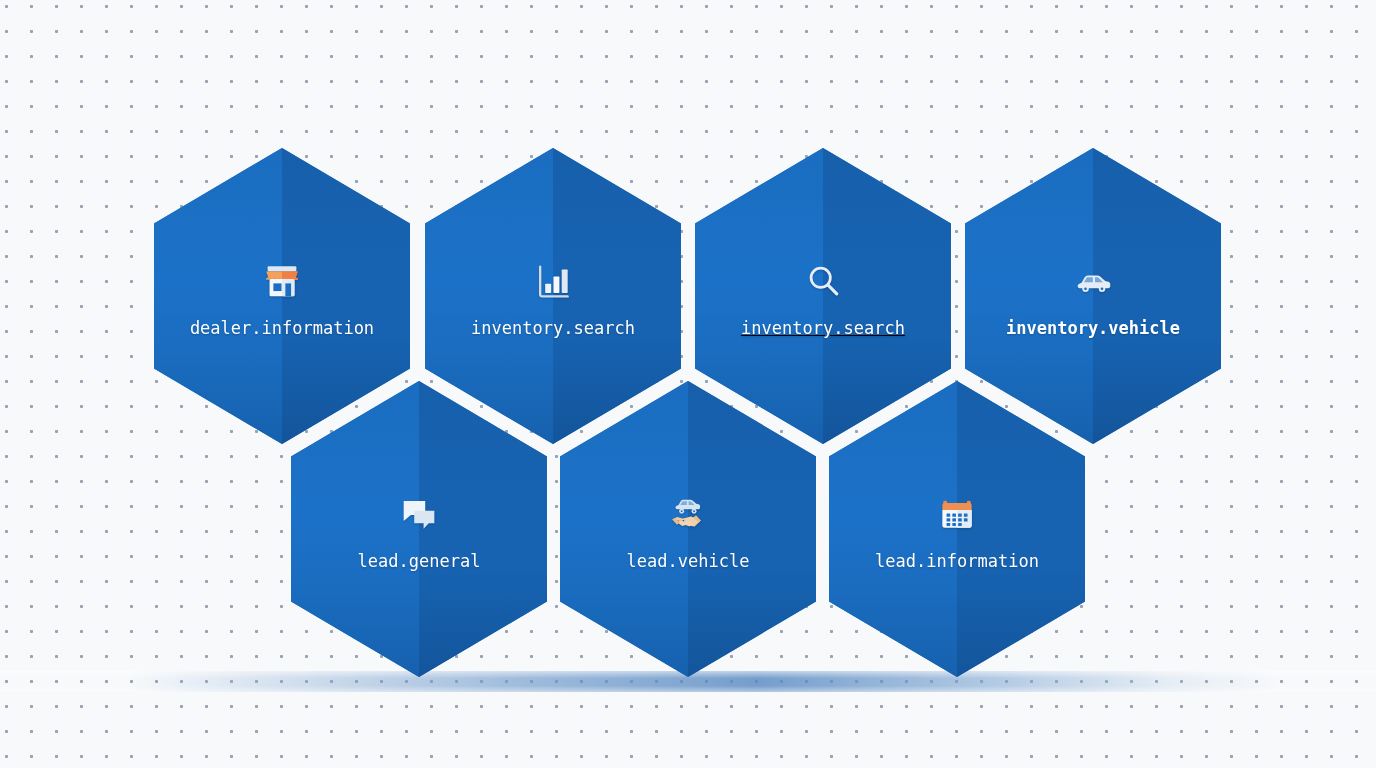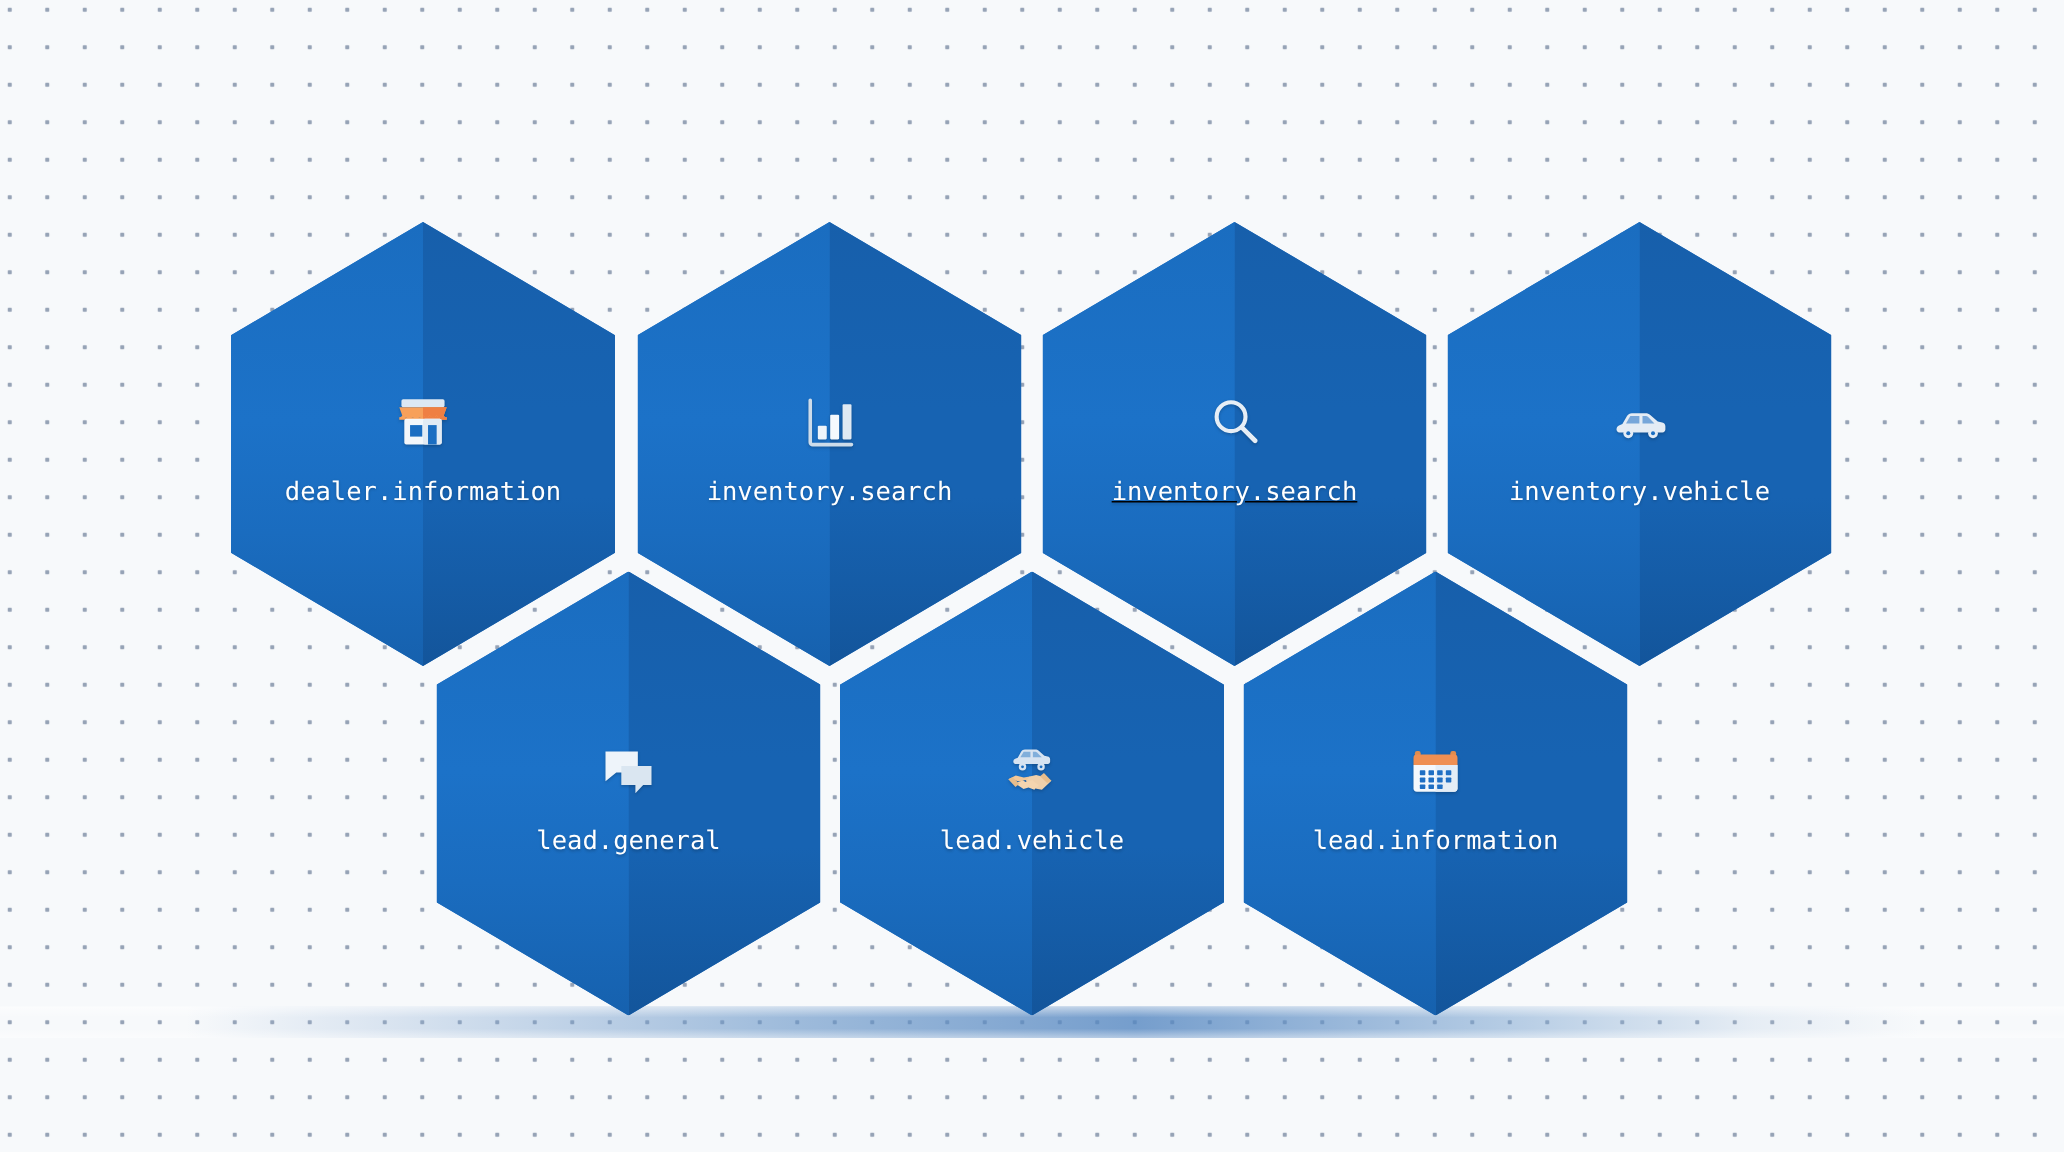--- a/index.html
+++ b/index.html
@@ -135,21 +135,21 @@
     text-shadow: 0 1px 2px rgba(0,0,0,0.22);
   }
 
   
   .row-top  { top: 148px; }
   .row-bot  { top: 381px; }
 
   .col-t0 { left: 154px; }
   .col-t1 { left: 425px; }
   .col-t2 { left: 695px; text-decoration: underline; }
-  .col-t3 { left: 965px; }
+  .col-t3 { left: 965px; font-weight: bold; }
 
   .col-b0 { left: 291px; }
   .col-b1 { left: 560px; }
   .col-b2 { left: 829px; }
 
   
   .row-bot { z-index: 5; }
   .row-top { z-index: 2; }
 </style>
 </head>

